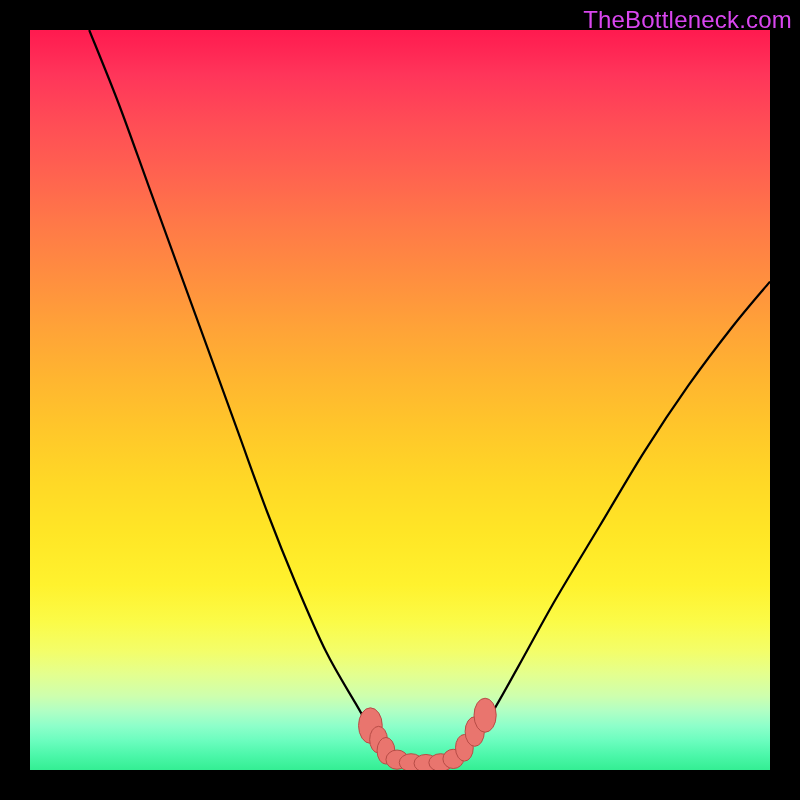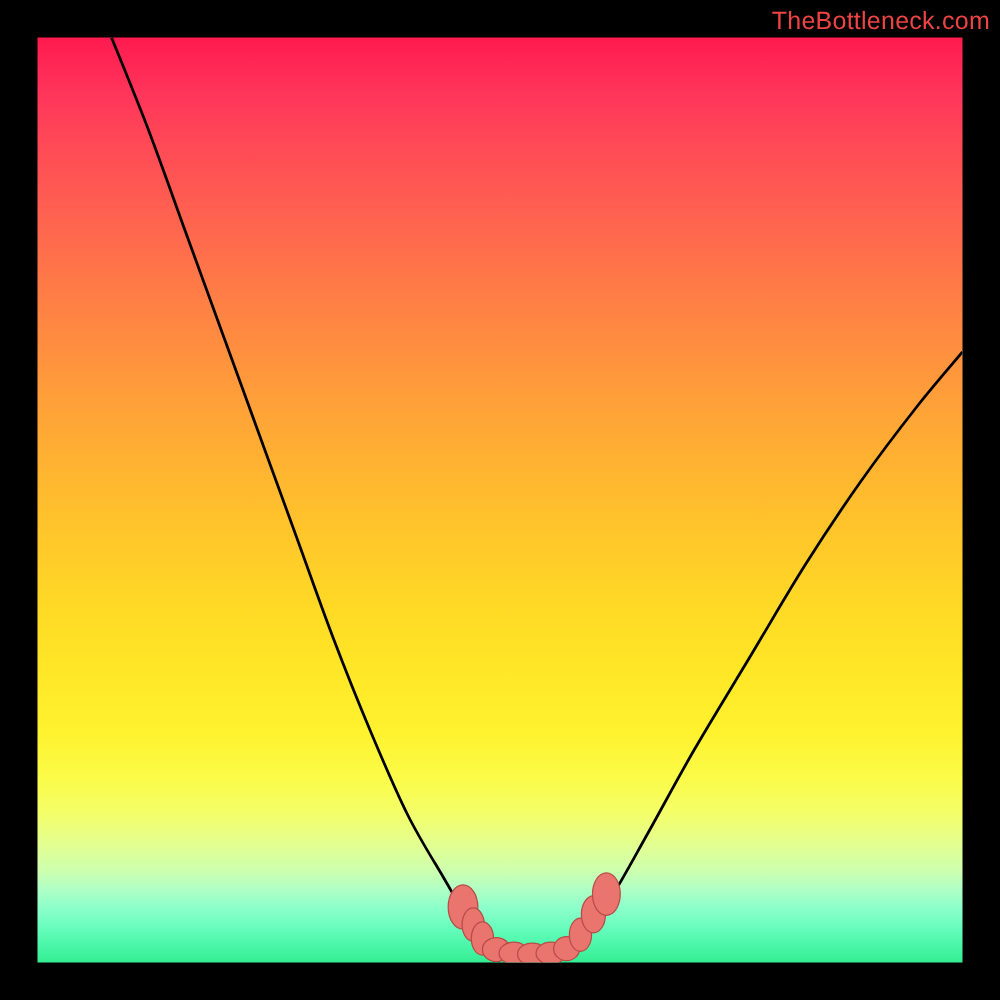--- a/index.html
+++ b/index.html
@@ -45,22 +45,22 @@
       #b1ffc4 92%,
       #8effca 94%,
       #6cfdbf 96%,
       #4cf7aa 98%,
       #34ee93 100%);
   }
   .watermark {
     position: absolute;
     top: 6px;
     right: 8px;
-    color: #ef4444;
-    font-size: 20px;
+    color: #d946ef;
+    font-size: 24px;
     font-weight: 500;
     letter-spacing: 0.2px;
   }
   svg.curves {
     position: absolute;
     top: 0;
     left: 0;
     width: 740px;
     height: 740px;
   }

